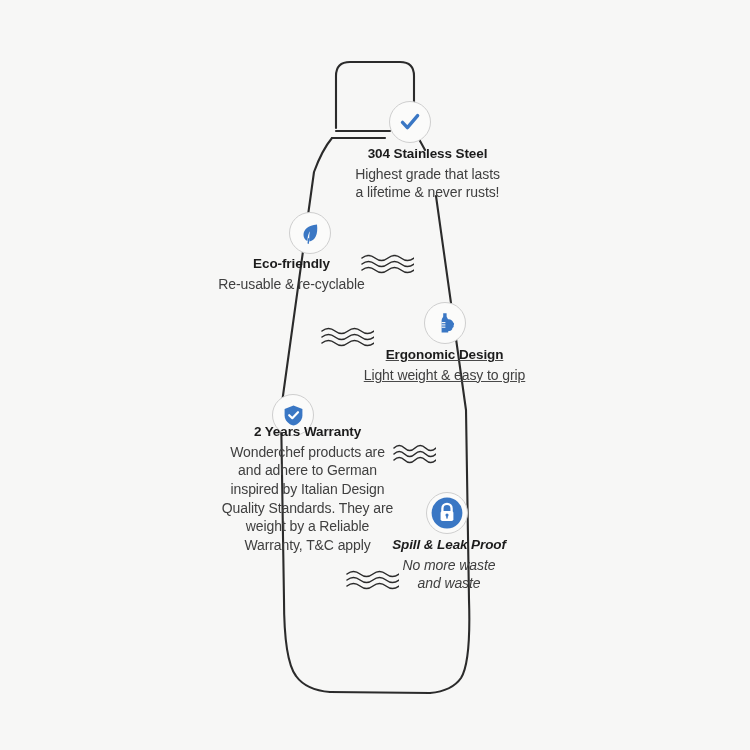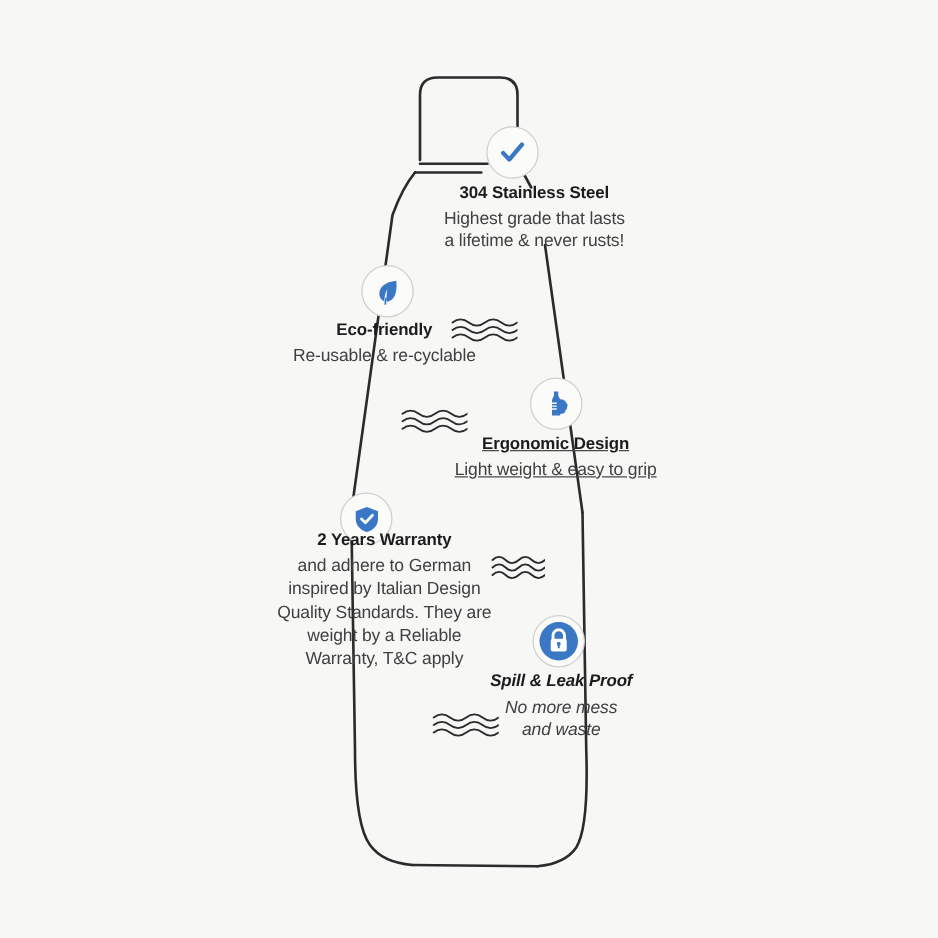--- a/index.html
+++ b/index.html
@@ -46,21 +46,21 @@
     font-size: 14px;
     color: #404040;
     line-height: 1.33;
     margin-top: 2px;
     letter-spacing: -0.1px;
   }
   .feature-desc .ln { display: block; white-space: nowrap; }
 
   
   #f-steel   { left: 345px; top: 146px; width: 165px; }
-  #f-eco     { left: 220px; top: 256px; width: 175px; }
+  #f-eco     { left: 204px; top: 256px; width: 175px; }
   #f-ergo    { left: 352px; top: 347px; width: 185px; text-decoration: underline; }
   #f-warranty{ left: 205px; top: 424px; width: 205px; }
   #f-spill   { left: 374px; top: 537px; width: 150px; font-style: italic; }
 
   
   .badge {
     position: absolute;
     width: 42px;
     height: 42px;
     border-radius: 50%;
@@ -160,41 +160,42 @@
 
   <div class="badge" id="b-warranty">
     <svg width="23" height="23" viewBox="0 0 23 23">
       <path d="M11.5 1.6 L20.4 4.9 L20.4 11.2 C20.4 16.4 16.6 20.2 11.5 21.6 C6.4 20.2 2.6 16.4 2.6 11.2 L2.6 4.9 Z" fill="#3a77c4"></path>
       <path d="M7.2 11.2 L10.3 14.2 L16.0 8.2" fill="none" stroke="#ffffff" stroke-width="2.2" stroke-linecap="round" stroke-linejoin="round"></path>
     </svg>
   </div>
   <div class="feature" id="f-warranty">
     <div class="feature-title">2 Years Warranty</div>
     <div class="feature-desc">
+      <span class="ln">Wonderchef products are</span>
       <span class="ln">and adhere to German</span>
       <span class="ln">inspired by Italian Design</span>
       <span class="ln">Quality Standards. They are</span>
       <span class="ln">weight by a Reliable</span>
       <span class="ln">Warranty, T&amp;C apply</span>
     </div>
   </div>
 
   <div class="badge" id="b-spill">
     <svg width="34" height="34" viewBox="0 0 34 34">
       <circle cx="17" cy="17" r="15.4" fill="#3a77c4"></circle>
       <path d="M12.4 15.2 L12.4 12.4 A4.6 4.6 0 0 1 21.6 12.4 L21.6 15.2" fill="none" stroke="#ffffff" stroke-width="2.3" stroke-linecap="round"></path>
       <rect x="10.6" y="14.9" width="12.8" height="10.2" rx="1.8" fill="#ffffff"></rect>
       <circle cx="17" cy="19.0" r="1.55" fill="#3a77c4"></circle>
       <rect x="16.25" y="19.4" width="1.5" height="3.4" rx="0.75" fill="#3a77c4"></rect>
     </svg>
   </div>
   <div class="feature" id="f-spill">
     <div class="feature-title">Spill &amp; Leak Proof</div>
     <div class="feature-desc">
-      <span class="ln">No more mess</span>
+      <span class="ln">No more waste</span>
       <span class="ln">and waste</span>
     </div>
   </div>
 
   <svg class="squiggle" id="sq-eco" width="54" height="24" viewBox="0 0 54 24">
     <g fill="none" stroke="#2b2b2b" stroke-width="1.5" stroke-linecap="round">
       <path d="M2 6 q6.5 -5 13 0 t13 0 t13 0 t13 0"></path>
       <path d="M2 12 q6.5 -5 13 0 t13 0 t13 0 t13 0"></path>
       <path d="M2 18 q6.5 -5 13 0 t13 0 t13 0 t13 0"></path>
     </g>

